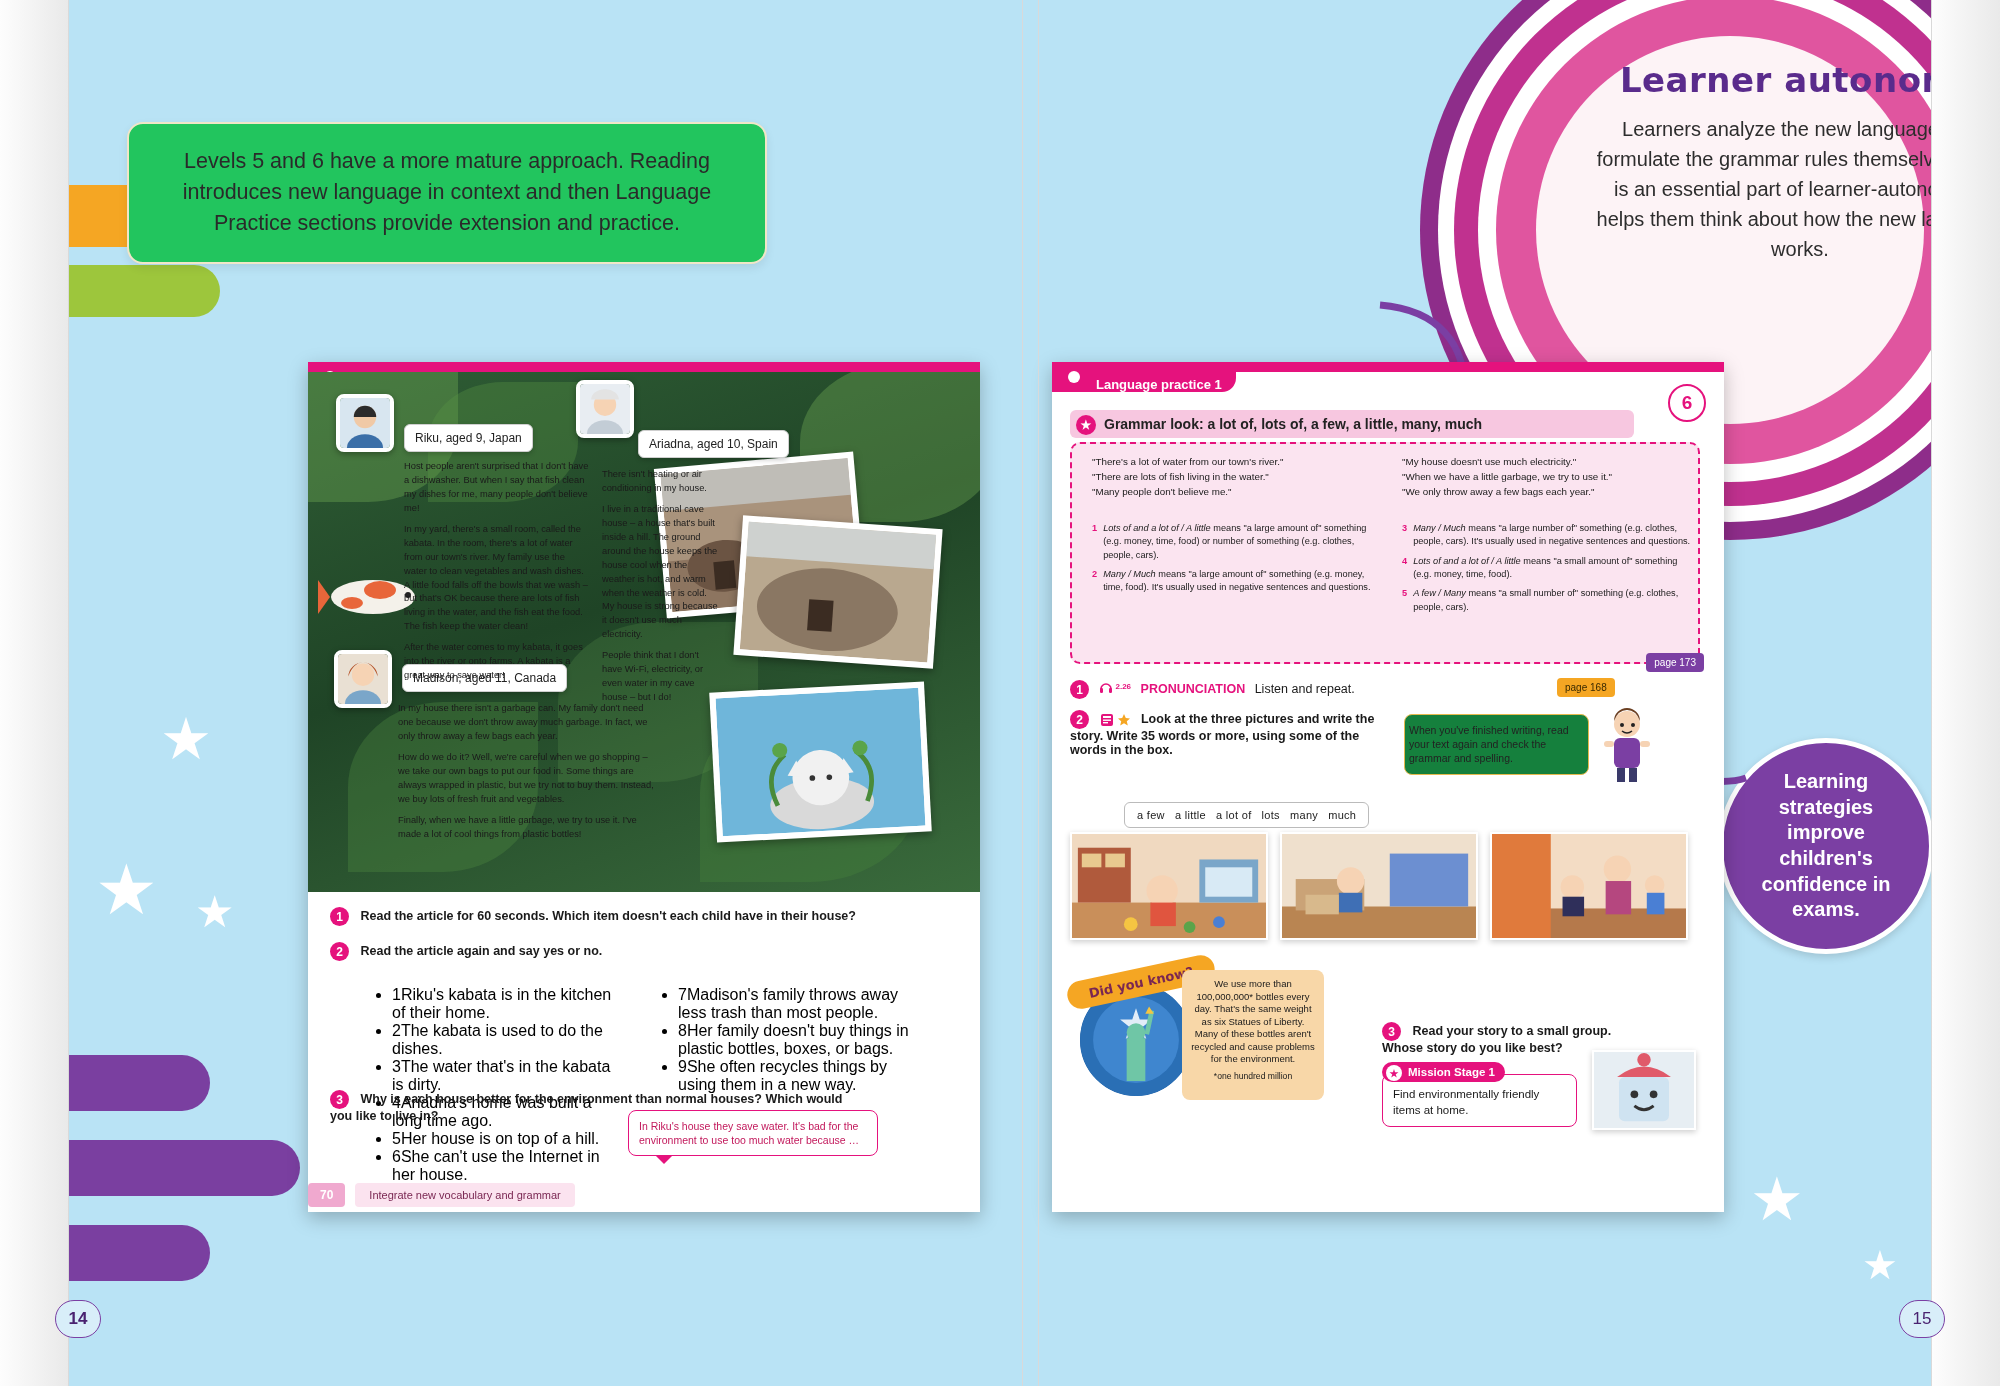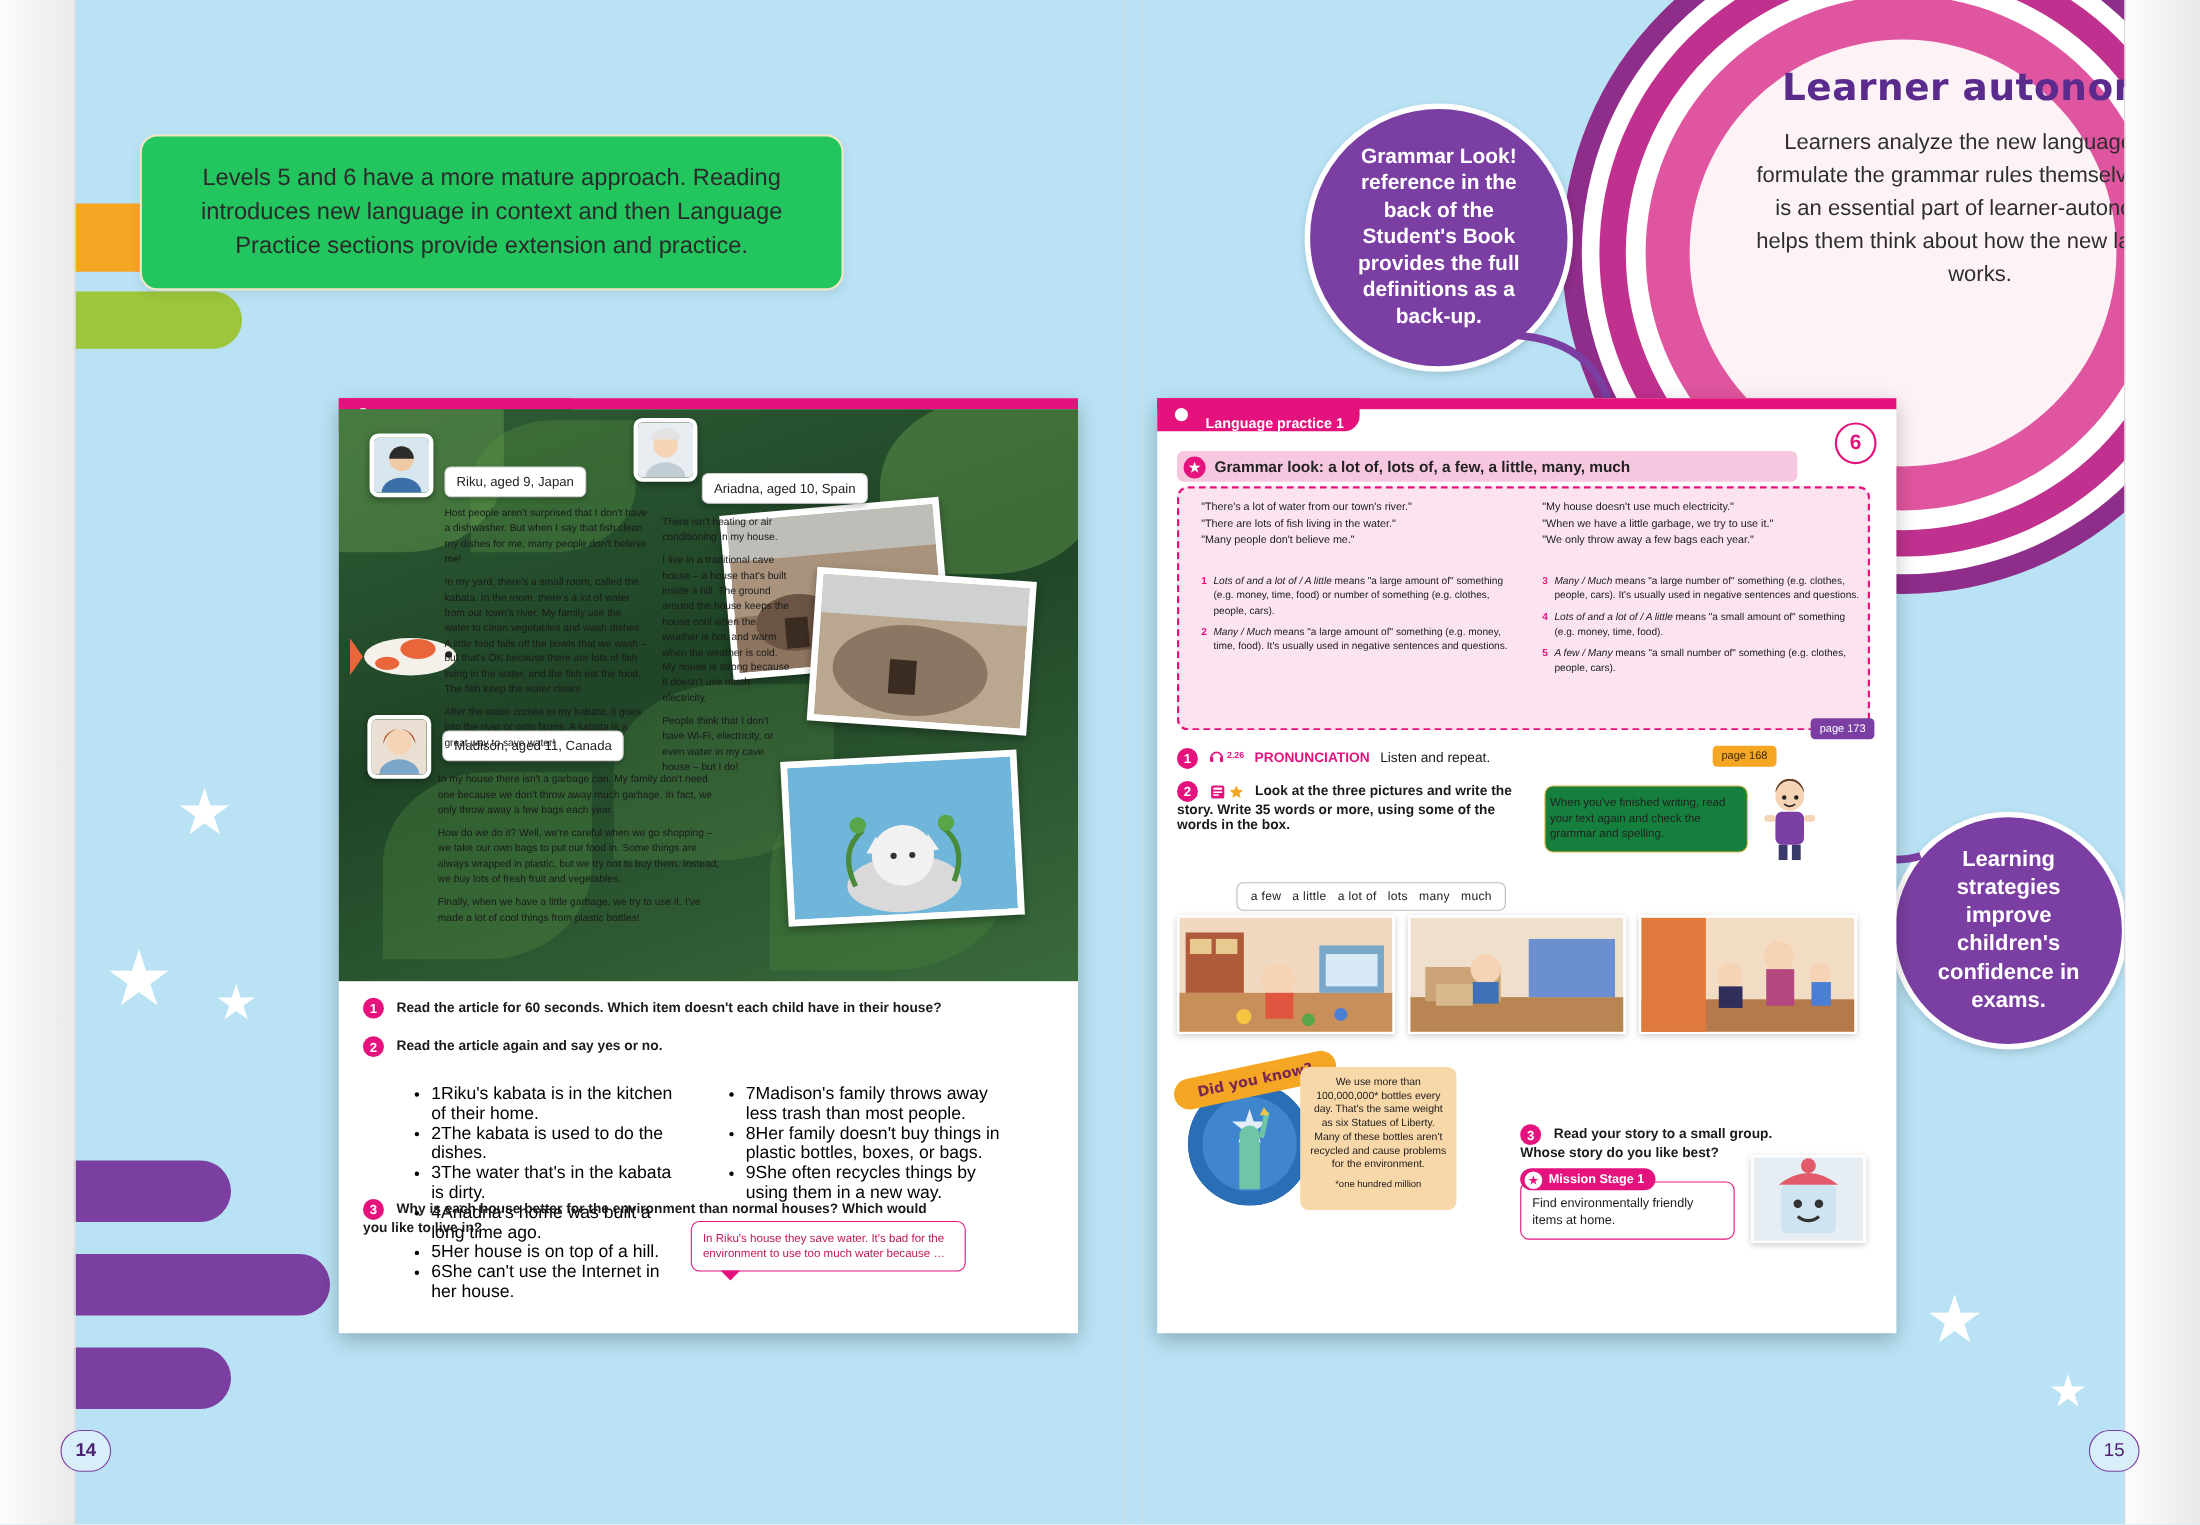--- a/index.html
+++ b/index.html
@@ -285,21 +285,20 @@
     <div class="ring r5"></div>
     <div class="ring r6"></div>
     <div class="autonomy">
       <h2>Learner autonomy</h2>
       <p>Learners analyze the new language and formulate the grammar rules themselves. This is an essential part of learner-autonomy. It helps them think about how the new language works.</p>
     </div>
   </div>
 
   <div class="callout-tl">Levels 5 and 6 have a more mature approach. Reading introduces new language in context and then Language Practice sections provide extension and practice.</div>
 
-  <div class="bubble bubble-grammar">Grammar Look! reference in the back of the Student's Book provides the full definitions as a back-up.</div>
   <svg class="arrow" style="left:1370px;top:300px;width:120px;height:120px;" viewBox="0 0 120 120">
     <path d="M10,5 C70,10 95,45 95,92" stroke="#7b3fa3" stroke-width="7" fill="none"></path>
     <polygon points="95,112 82,85 108,85" fill="#7b3fa3"></polygon>
   </svg>
 
   <div class="bubble bubble-learning">Learning strategies improve children's confidence in exams.</div>
   <svg class="arrow" style="left:1560px;top:660px;width:200px;height:140px;" viewBox="0 0 200 140">
     <path d="M186,118 C150,130 75,110 45,60" stroke="#7b3fa3" stroke-width="7" fill="none"></path>
     <polygon points="34,42 58,58 36,70" fill="#7b3fa3"></polygon>
   </svg>
@@ -435,20 +434,24 @@
       <li><span class="n">9</span><span>She often recycles things by using them in a new way.</span></li>
     </ul>
 
     <div class="ex" style="left:22px;top:728px;width:520px;">
       <span class="ex-num">3</span>
       <span class="ex-head">Why is each house better for the environment than normal houses? Which would you like to live in?</span>
     </div>
 
     <div class="speech-pink" style="left:320px;top:748px;width:250px;">In Riku's house they save water. It's bad for the environment to use too much water because …</div>
 
+    <div class="footer">
+      <div class="pg">70</div>
+      <div class="ftxt">Integrate new vocabulary and grammar</div>
+    </div>
   </div>
 
   <div class="bookpage bp-right">
     <div class="tab-strip"></div>
     <div class="tab">
       <span class="dot"></span>
       <span>Language practice 1</span>
     </div>
     <div class="unitcircle">6</div>
 

